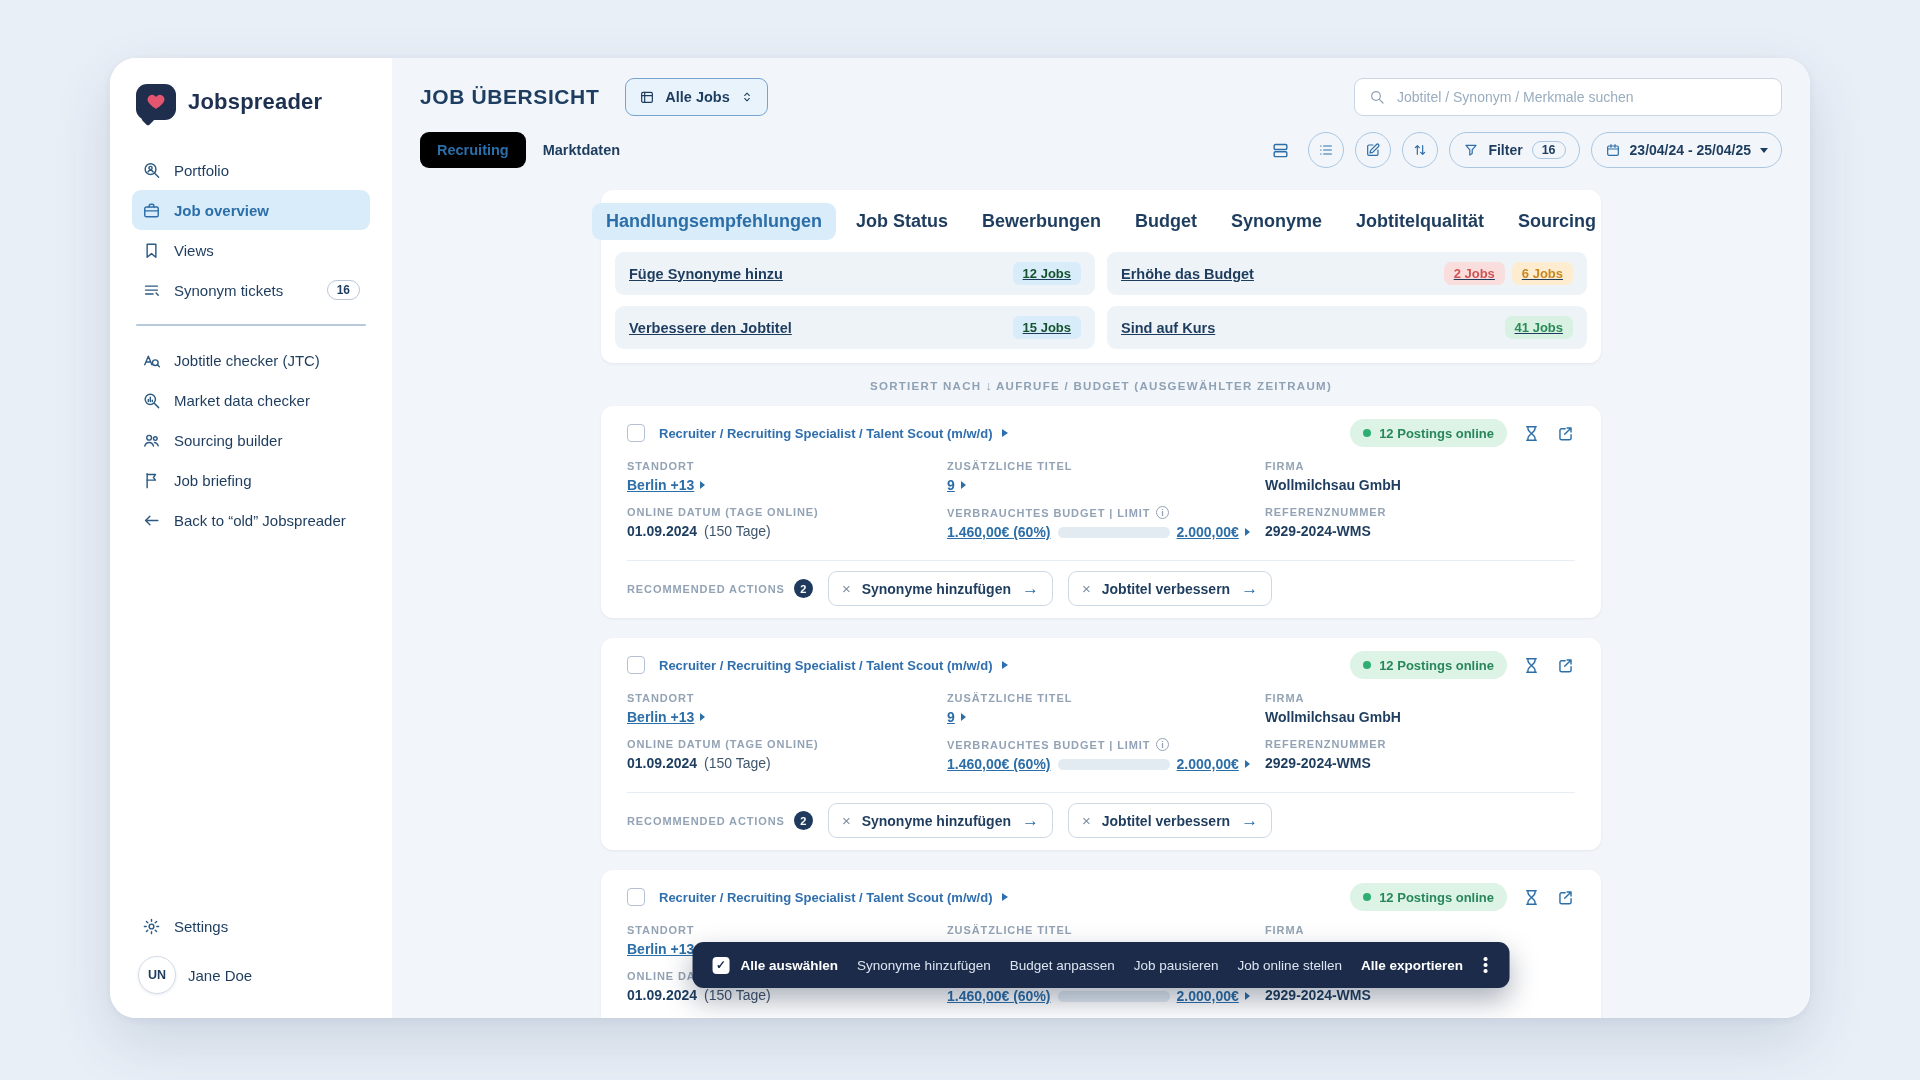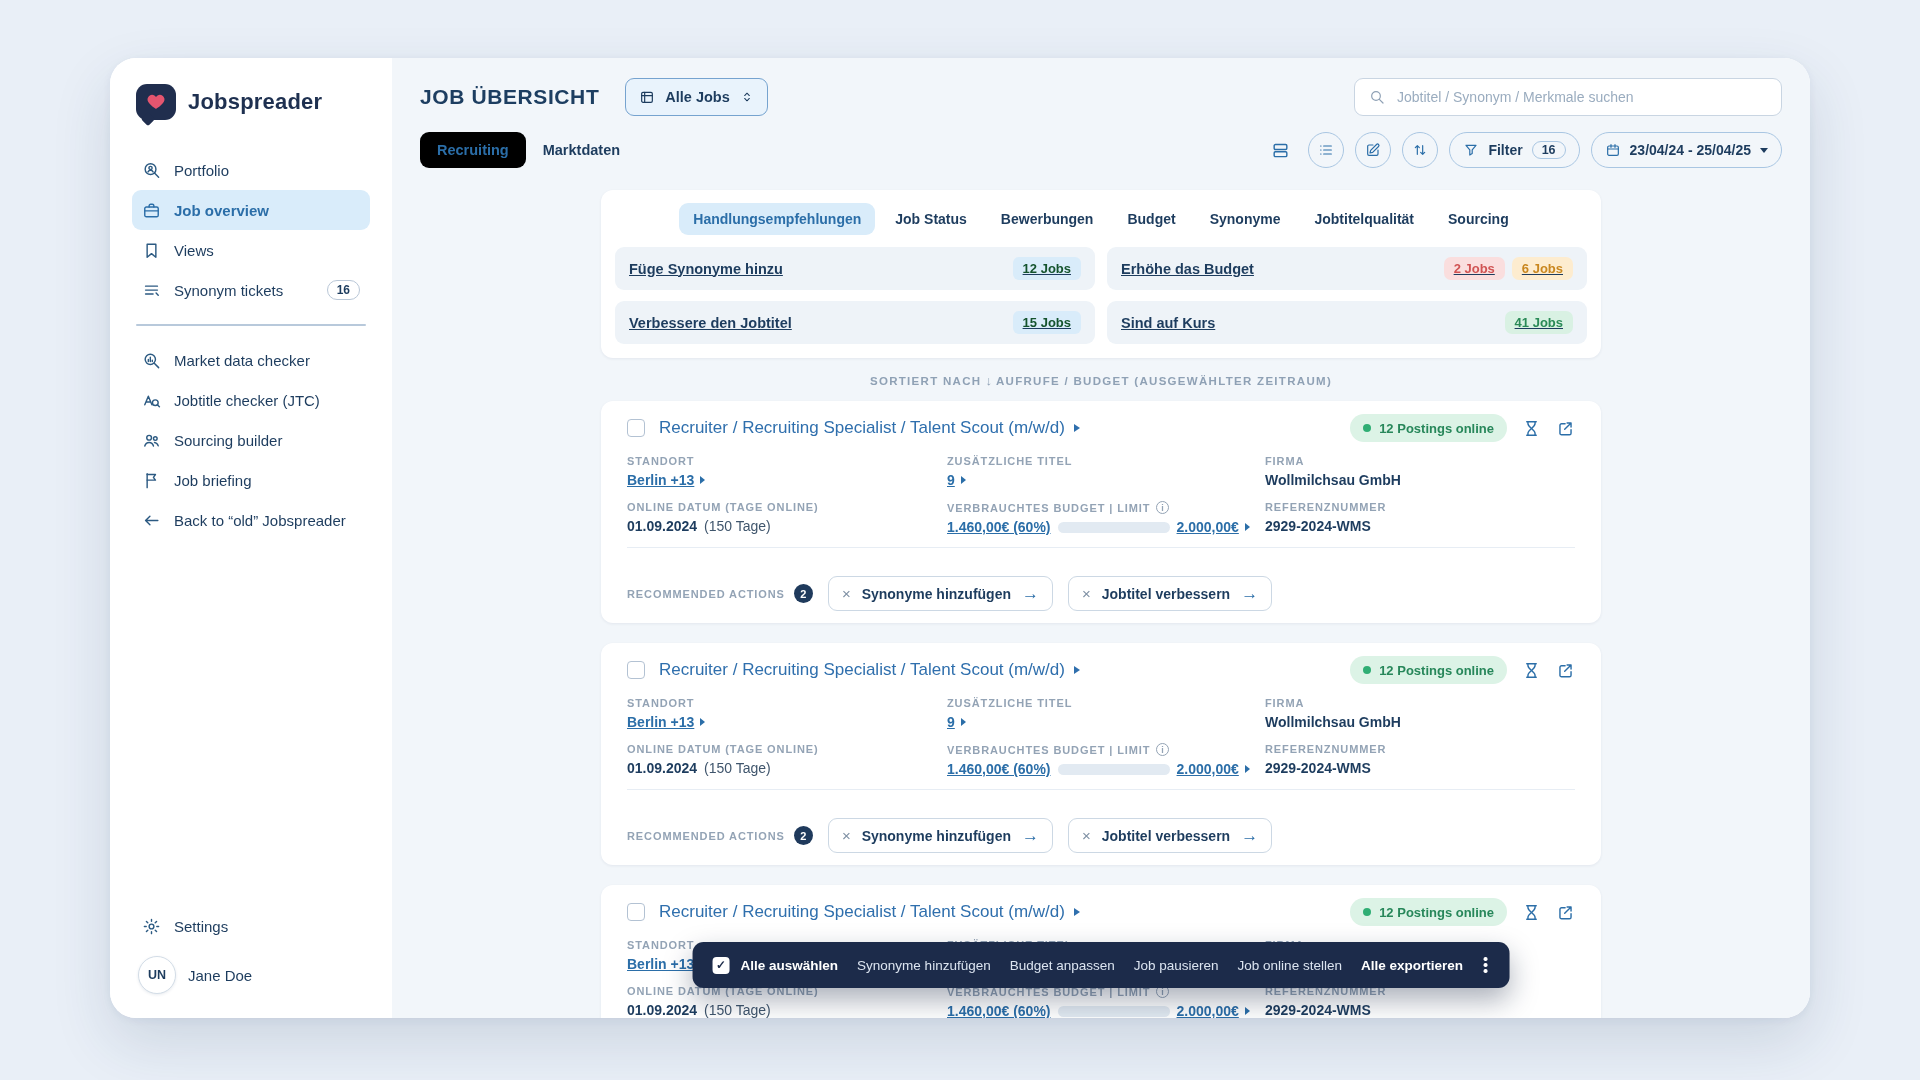--- a/index.html
+++ b/index.html
@@ -59,57 +59,57 @@
   .pill-btn { height:36px; border:1px solid #a9c6e2; border-radius:999px; display:flex; align-items:center; gap:9px; padding:0 13px; color:#1d3c5e; font-size:14px; font-weight:600; cursor:pointer; background:transparent; }
   .pill-btn .picon { color:#2b6ea8; display:flex; }
   .filter-count { border:1px solid #a9c6e2; border-radius:999px; padding:1px 9px; font-size:12.5px; font-weight:600; }
   .caret-down { width:0; height:0; border-top:5px solid #1d3c5e; border-left:4.5px solid transparent; border-right:4.5px solid transparent; }
 
   .content { width:1000px; margin:22px auto 0; display:flex; flex-direction:column; }
 
   
   .reco-panel { background:#fff; border-radius:12px; padding:13px 14px 14px; box-shadow:0 1px 3px rgba(24,48,86,.07); }
   .reco-tabs { display:flex; justify-content:center; align-items:center; gap:6px; }
-  .reco-tab { padding:8px 14px; font-size:14px; font-weight:600; color:#1d3c5e; border-radius:9px; cursor:pointer; white-space:nowrap; }
+  .reco-tab { padding:8px 14px; font-size:18px; font-weight:600; color:#1d3c5e; border-radius:9px; cursor:pointer; white-space:nowrap; }
   .reco-tab.active { background:#d9ecfa; color:#2b6ea8; }
   .reco-grid { margin-top:12px; display:grid; grid-template-columns:1fr 1fr; gap:11px 12px; }
   .reco-item { background:#eef3f8; border-radius:9px; height:43px; display:flex; align-items:center; padding:0 14px; cursor:pointer;text-decoration:underline; }
   .reco-label { font-size:14.5px; font-weight:700; color:#1d3c5e; }
   .badges { margin-left:auto; display:flex; gap:7px; }
   .badge { border-radius:7px; padding:4px 10px; font-size:13px; font-weight:700; }
   .badge.blue { background:#d9ecfa; color:#14532d;border-radius:6px; }
   .badge.red { background:#fadede; color:#d05353; }
   .badge.orange { background:#fdeccf; color:#c9871f; }
   .badge.green { background:#d9f1e3; color:#2a8a57; }
 
   .sort-bar { margin:15px 0 13px; text-align:center; font-size:11.5px; font-weight:700; letter-spacing:1.3px; color:#8fa1b5; }
   .sort-bar .arr { font-size:13px; letter-spacing:0; margin:0 4px; }
 
   
   .job-card { background:#fff; border-radius:12px; box-shadow:0 1px 3px rgba(24,48,86,.07); padding:13px 26px 12px; margin-bottom:20px; }
   .job-head { display:flex; align-items:center; gap:14px; }
   .checkbox { width:18px; height:18px; border:1.5px solid #b3c2d3; border-radius:4px; background:#fff; flex-shrink:0; cursor:pointer; }
-  .job-title { font-size:17px; font-weight:400; color:#2f6fad; display:flex; align-items:center; gap:9px; cursor:pointer; }
+  .job-title { font-size:13px; font-weight:700; color:#2f6fad; display:flex; align-items:center; gap:9px; cursor:pointer; }
   .caret-right { width:0; height:0; border-left:6px solid currentColor; border-top:4.5px solid transparent; border-bottom:4.5px solid transparent; display:inline-block; }
   .caret-right.sm { border-left-width:5px; border-top-width:4px; border-bottom-width:4px; }
   .job-head-right { margin-left:auto; display:flex; align-items:center; gap:15px; }
   .postings { background:#dcf3e6; color:#27875a; border-radius:999px; height:28px; display:flex; align-items:center; gap:8px; padding:0 13px; font-size:13px; font-weight:600; }
   .dot { width:8px; height:8px; border-radius:50%; background:#2fae74; }
   .icon-link { color:#2b6ea8; display:flex; cursor:pointer; }
   .job-grid { margin-top:13px; display:grid; grid-template-columns:320px 318px 1fr; row-gap:13px; }
   .field-label { font-size:11px; font-weight:700; letter-spacing:.9px; color:#93a3b5; margin-bottom:5px; display:flex; align-items:center; gap:6px; }
   .field-value { font-size:14px; color:#1d3c5e; display:flex; align-items:center; gap:7px; }
   .link { color:#2b6ea8; font-weight:700; text-decoration:underline; cursor:pointer; }
   .link-wrap { color:#2b6ea8; display:flex; align-items:center; gap:6px; cursor:pointer; }
   .value-strong { font-weight:700; }
   .value-plain { color:#3f556c; }
   .bar-track { width:112px; height:11px; border-radius:999px; background:#e2eaf2; overflow:hidden; flex-shrink:0; }
   .bar-fill { height:100%; background:#3ec98e; border-radius:999px; }
   .info-i { width:13px; height:13px; border:1.2px solid #93a3b5; border-radius:50%; font-size:9px; font-weight:700; color:#93a3b5; display:inline-flex; align-items:center; justify-content:center; font-style:normal; cursor:pointer; }
-  .job-foot { margin-top:12px; border-top:1px solid #e7edf4; padding-top:28px; display:flex; align-items:center; gap:15px; }
+  .job-foot { margin-top:20px; border-top:1px solid #e7edf4; padding-top:10px; display:flex; align-items:center; gap:15px; }
   .rec-label { font-size:11px; font-weight:700; letter-spacing:.9px; color:#93a3b5; display:flex; align-items:center; gap:9px; }
   .count-circle { width:19px; height:19px; border-radius:50%; background:#1f3a5c; color:#fff; font-size:11px; font-weight:700; letter-spacing:0; display:flex; align-items:center; justify-content:center; }
   .chip { border:1px solid #ccd8e4; border-radius:9px; height:35px; display:flex; align-items:center; gap:11px; padding:0 13px; background:#fff; cursor:pointer; }
   .chip .x { color:#7d8fa3; font-size:15px; line-height:1; cursor:pointer; }
   .chip-label { font-size:14px; font-weight:700; color:#1d3c5e; }
   .chip .arrow { color:#2b6ea8; font-size:17px; font-weight:700; line-height:1; cursor:pointer; }
 
   
   .action-bar {
     position:absolute; left:50%; transform:translateX(-50%); bottom:30px;
@@ -179,35 +179,35 @@
             </span>
           <span>Synonym tickets</span>
           <span class="nav-badge">16</span>
         </div>
 
         <div class="sidebar-divider"></div>
 
         <div class="nav-item">
           <span class="nicon">
               <svg class="ic" viewBox="0 0 24 24">
-                <circle cx="10.5" cy="10.5" r="6.5"></circle>
-                <path d="M15.5 15.5L21 21M8 13.2v-2.6M10.5 13.2V7.8M13 13.2v-1.6"></path>
-              </svg>
-            </span>
-          <span>Market data checker</span>
-        </div>
-        <div class="nav-item">
-          <span class="nicon">
-              <svg class="ic" viewBox="0 0 24 24">
                 <path d="M3.5 17.5L8 6.5l4.5 11M5.2 13.8h5.6"></path>
                 <circle cx="16.8" cy="14.8" r="3.6"></circle>
                 <path d="M19.4 17.4L22 20"></path>
               </svg>
             </span>
           <span>Jobtitle checker (JTC)</span>
+        </div>
+        <div class="nav-item">
+          <span class="nicon">
+              <svg class="ic" viewBox="0 0 24 24">
+                <circle cx="10.5" cy="10.5" r="6.5"></circle>
+                <path d="M15.5 15.5L21 21M8 13.2v-2.6M10.5 13.2V7.8M13 13.2v-1.6"></path>
+              </svg>
+            </span>
+          <span>Market data checker</span>
         </div>
         <div class="nav-item">
           <span class="nicon">
               <svg class="ic" viewBox="0 0 24 24">
                 <circle cx="9" cy="8.5" r="3"></circle>
                 <path d="M3.5 19c.9-3 2.9-4.5 5.5-4.5s4.6 1.5 5.5 4.5"></path>
                 <circle cx="16.8" cy="9.5" r="2.3"></circle>
                 <path d="M15.8 14.6c2.3.3 3.8 1.7 4.7 4.2"></path>
               </svg>
             </span>

